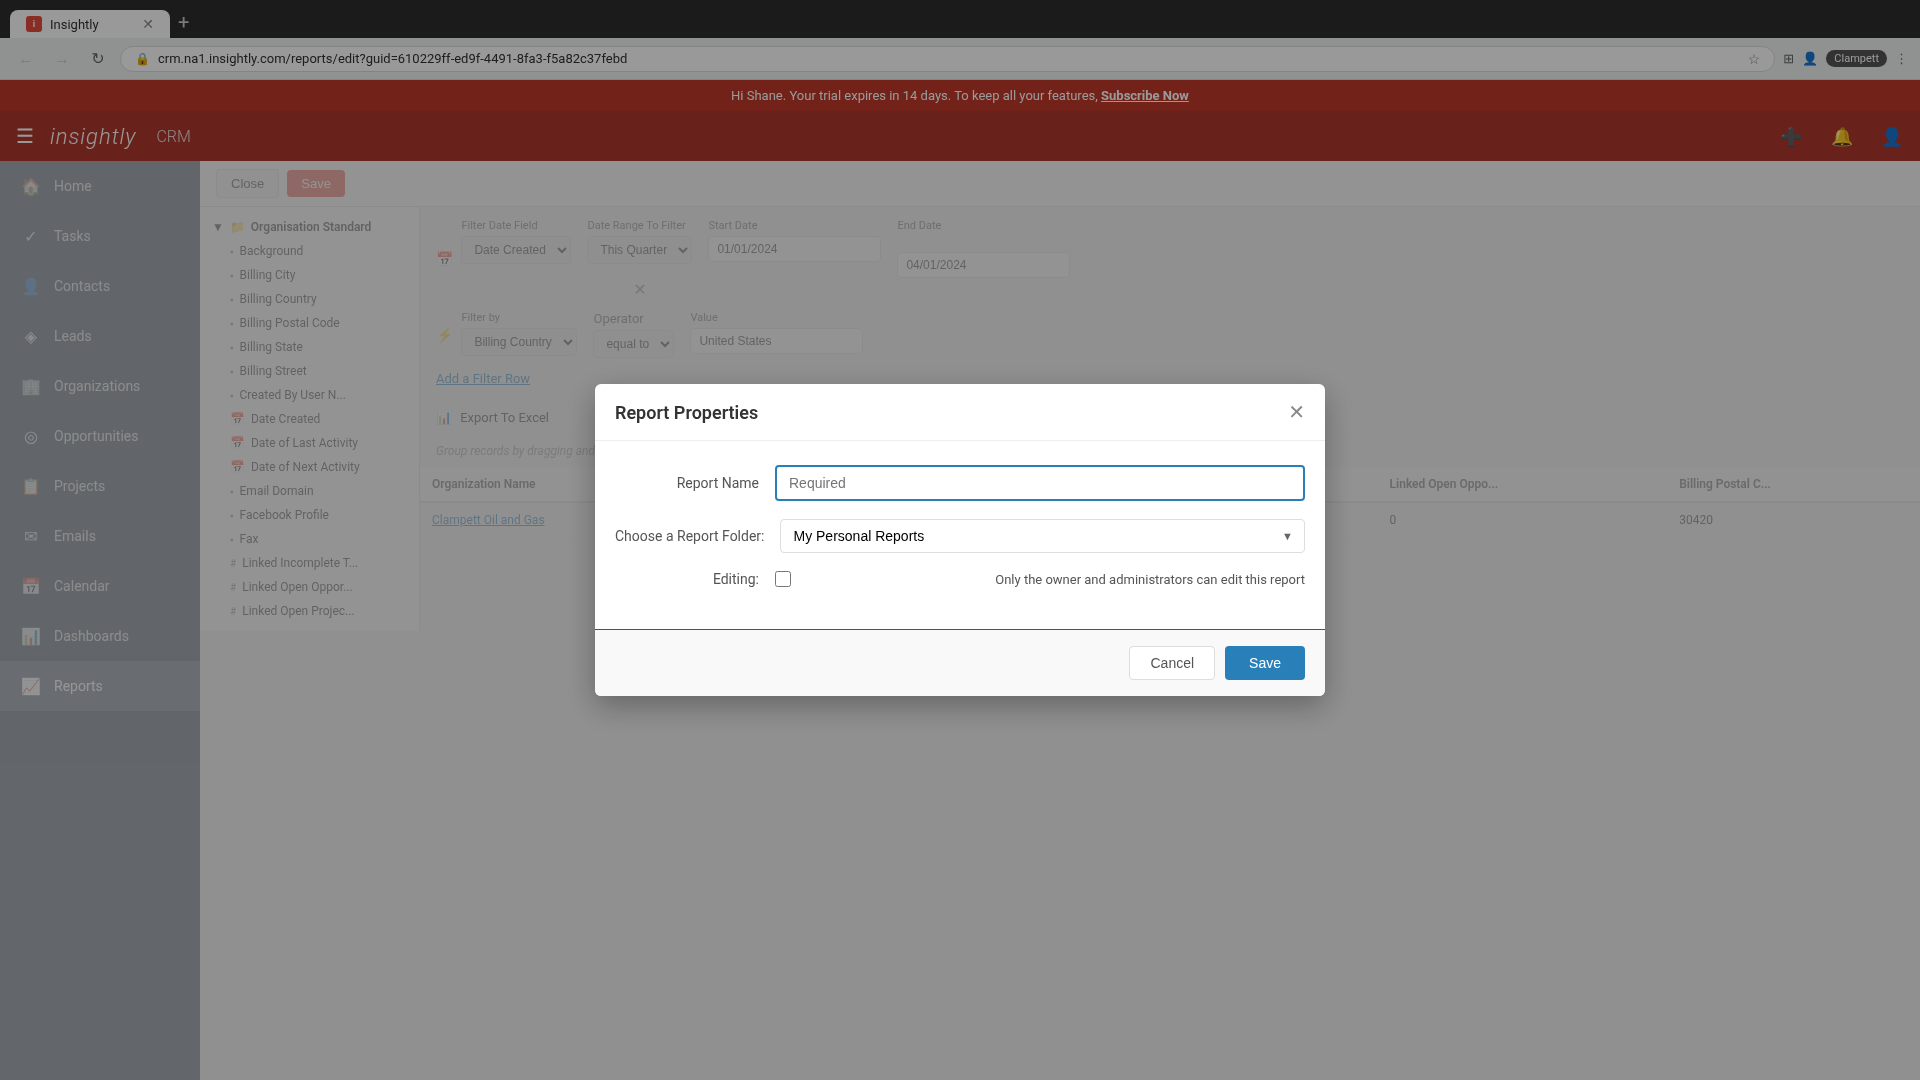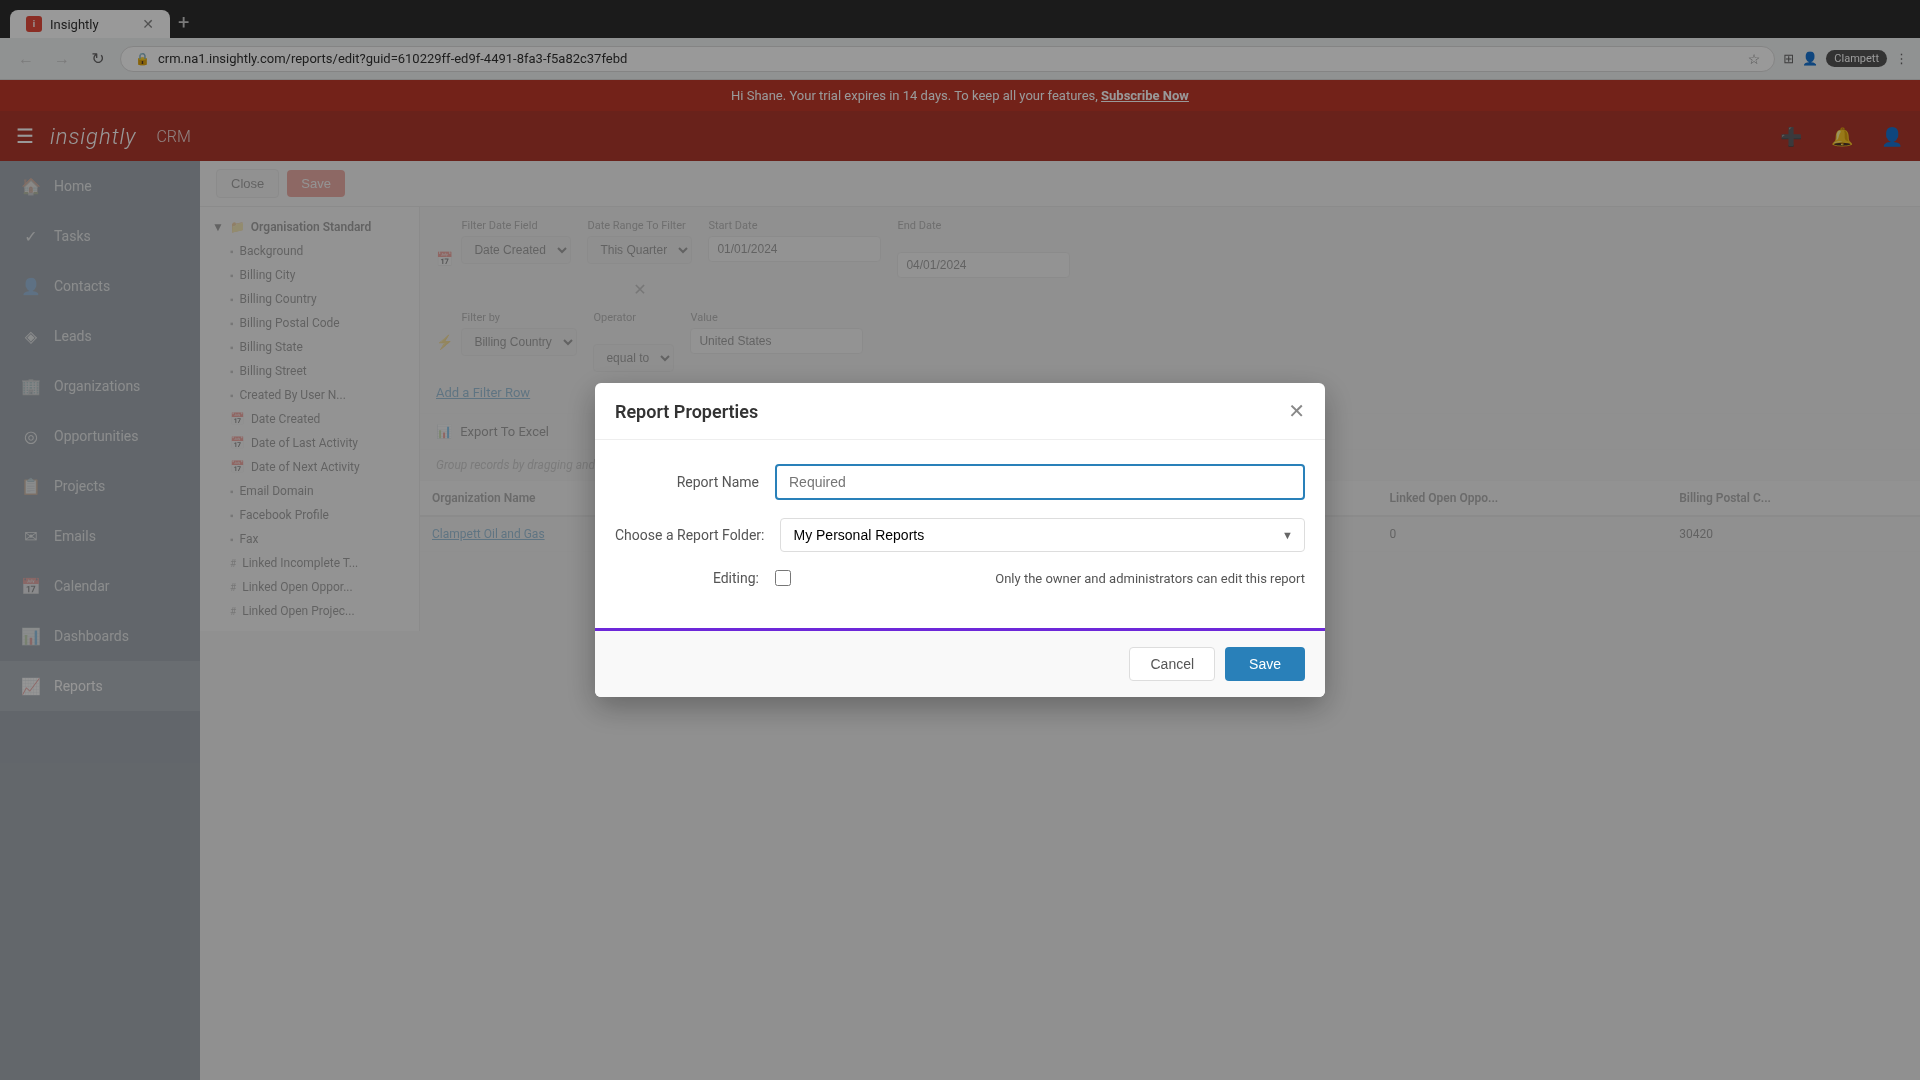--- a/index.html
+++ b/index.html
@@ -72,21 +72,21 @@
     .export-row { display: flex; align-items: center; gap: 8px; padding: 10px 16px; border-bottom: 1px solid #eee; font-size: 13px; color: #333; cursor: pointer; }
     .group-hint { padding: 8px 16px; font-size: 12px; color: #999; font-style: italic; border-bottom: 1px solid #eee; }
 
     
     .modal-overlay { position: fixed; top: 0; left: 0; width: 100%; height: 100%; background: rgba(0,0,0,0.4); z-index: 100; display: flex; align-items: center; justify-content: center; }
     .modal { background: white; border-radius: 6px; width: 730px; box-shadow: 0 10px 30px rgba(0,0,0,0.3); overflow: hidden; }
     .modal-header { padding: 16px 20px; border-bottom: 1px solid #eee; display: flex; align-items: center; justify-content: space-between; }
     .modal-title { font-size: 18px; font-weight: 600; color: #333; }
     .modal-close { color: #888; font-size: 20px; cursor: pointer; border: none; background: none; }
     .modal-body { padding: 24px 20px; }
-    .modal-footer { padding: 16px 20px; border-top: 3px solid #6d28d9; display: flex; justify-content: flex-end; gap: 10px; background: #f9f9f9; }
+    .modal-footer { padding: 16px 20px; border-top: 1px solid #6d28d9; display: flex; justify-content: flex-end; gap: 10px; background: #f9f9f9; }
     .form-row { display: flex; align-items: center; margin-bottom: 18px; }
     .form-label { min-width: 160px; text-align: right; padding-right: 16px; font-size: 14px; color: #555; }
     .form-control { flex: 1; }
     .text-input { width: 100%; padding: 8px 12px; border: 2px solid #2980b9; border-radius: 4px; font-size: 14px; outline: none; }
     .select-wrapper { position: relative; }
     .select-wrapper::after { content: '▼'; position: absolute; right: 12px; top: 50%; transform: translateY(-50%); color: #666; font-size: 11px; pointer-events: none; }
     .select-wrapper select { width: 100%; padding: 8px 12px; border: 1px solid #ddd; border-radius: 4px; font-size: 14px; appearance: none; background: white; }
     .checkbox-row { display: flex; align-items: center; gap: 10px; justify-content: space-between; }
     .checkbox-row input[type="checkbox"] { width: 16px; height: 16px; }
     .checkbox-label { font-size: 13px; color: #555; }
@@ -306,21 +306,21 @@
           <div class="filter-row" style="margin-top:12px;">
             <span class="filter-icon">⚡</span>
             <div style="display:flex;gap:16px;flex:1;">
               <div>
                 <div style="font-size:11px;color:#666;margin-bottom:4px;">Filter by</div>
                 <select class="filter-select">
                   <option>Billing Country</option>
                 </select>
               </div>
               <div>
-                <div style="font-size:11px;color:#666;margin-bottom:20px;">Operator</div>
+                <div style="font-size:13px;color:#666;margin-bottom:4px;">Operator</div>
                 <select class="filter-select">
                   <option>equal to</option>
                 </select>
               </div>
               <div>
                 <div style="font-size:11px;color:#666;margin-bottom:4px;">Value</div>
                 <input type="text" class="filter-input" value="United States" style="">
               </div>
             </div>
           </div>

